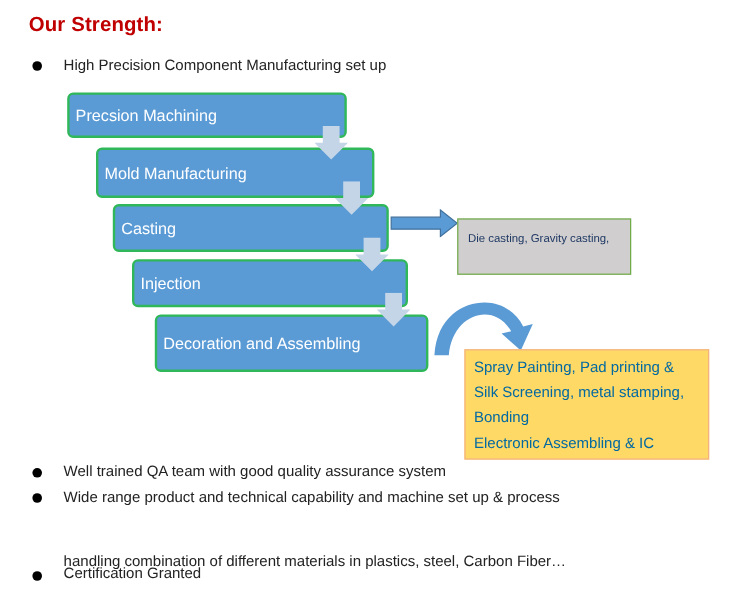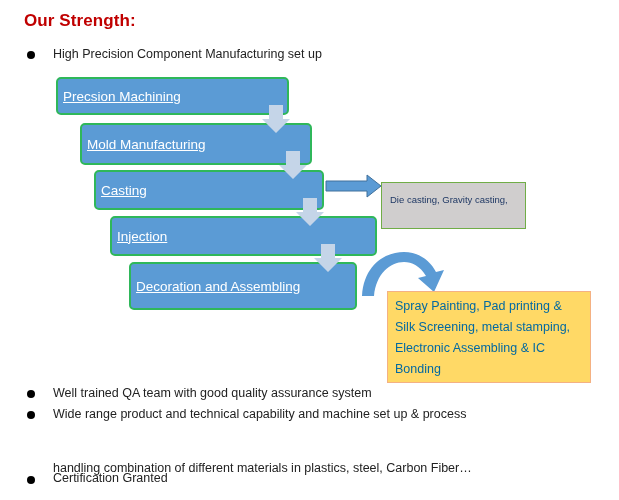--- a/index.html
+++ b/index.html
@@ -5,21 +5,21 @@
     html, body { margin: 0; padding: 0; background: #ffffff; }
     body { width: 619px; height: 500px; position: relative; overflow: hidden;
            font-family: "Liberation Sans", sans-serif; color: #222; }
     .abs { position: absolute; }
     .heading { left: 24px; top: 11px; font-size: 17px; font-weight: bold; color: #c00000;
                letter-spacing: 0.1px; }
     .bullet-dot { width: 8px; height: 8px; border-radius: 50%; background: #000; }
     .btext { font-size: 12.5px; color: #222; white-space: nowrap; }
     .step { background: #5b9bd5; border: 2px solid #2fb75a; border-radius: 5px;
             box-sizing: border-box; color: #fff; font-size: 13.5px;
-            display: flex; align-items: center; padding-left: 5px; text-decoration: underline; }
+            display: flex; align-items: center; padding-left: 5px; }
     .down-arrow { width: 28px; height: 30px; }
     .gray-box { background: #d0cece; border: 1.5px solid #70ad47; box-sizing: border-box;
                 font-size: 9.5px; color: #1f3864; padding: 6px 0 0 8px; line-height: 21px; }
     .yellow-box { background: #ffd966; border: 1px solid #f4b183; box-sizing: border-box;
                   font-size: 12.5px; color: #0369a1; padding: 4px 0 0 7px; line-height: 21px; }
     svg { display: block; }
   </style>
 </head>
 <body>
 
@@ -30,21 +30,21 @@
 
 <div class="abs step" style="left:56px; top:77px; width:233px; height:38px;">
   <span>Precsion Machining</span>
 </div>
 <div class="abs step" style="left:80px; top:123px; width:232px; height:42px;">
   <span>Mold  Manufacturing</span>
 </div>
 <div class="abs step" style="left:94px; top:170px; width:230px; height:40px;align-items:center;">
   <span>Casting</span>
 </div>
-<div class="abs step" style="left:110px; top:216px; width:267px; height:40px;">
+<div class="abs step" style="left:110px; top:216px; width:230px; height:40px;">
   <span>Injection</span>
 </div>
 <div class="abs step" style="left:129px; top:262px; width:228px; height:48px;">
   <span>Decoration and Assembling</span>
 </div>
 
 <svg class="abs down-arrow" style="left:262px; top:105px;" viewBox="0 0 28 30">
   <polygon points="7,0 21,0 21,14 28,14 14,28 0,14 7,14" fill="#c5d5e8"></polygon>
 </svg>
 <svg class="abs down-arrow" style="left:279px; top:151px;" viewBox="0 0 28 30">
@@ -65,22 +65,22 @@
   <div>Die casting, Gravity casting,</div>
 </div>
 
 <svg class="abs" style="left:358px; top:250px;" width="92" height="48" viewBox="0 0 92 48">
   <path d="M4,46 C6,14 28,2 46,2 C60,2 72,10 78,22 L86,20 L76,42 L60,28 L68,26 C62,16 54,12 46,12 C32,12 18,24 16,46 Z" fill="#5b9bd5"></path>
 </svg>
 
 <div class="abs yellow-box" style="left:387px; top:291px; width:204px; height:92px;">
   <div>Spray Painting, Pad printing &amp;</div>
   <div>Silk Screening, metal stamping,</div>
+  <div>Bonding</div>
   <div>Electronic Assembling &amp; IC</div>
-  <div>Bonding</div>
 </div>
 
 <div class="abs bullet-dot" style="left:27px; top:390px;"></div>
 <div class="abs btext" style="left:53px; top:386px;">Well trained QA team with good quality assurance system</div>
 
 <div class="abs bullet-dot" style="left:27px; top:411px;"></div>
 <div class="abs btext" style="left:53px; top:407px;">Wide range product and technical capability and machine set up &amp; process</div>
 <div class="abs btext" style="left:53px; top:429px;margin-top:32px;">handling combination of different materials in plastics, steel, Carbon Fiber…</div>
 
 <div class="abs bullet-dot" style="left:27px; top:476px;"></div>

